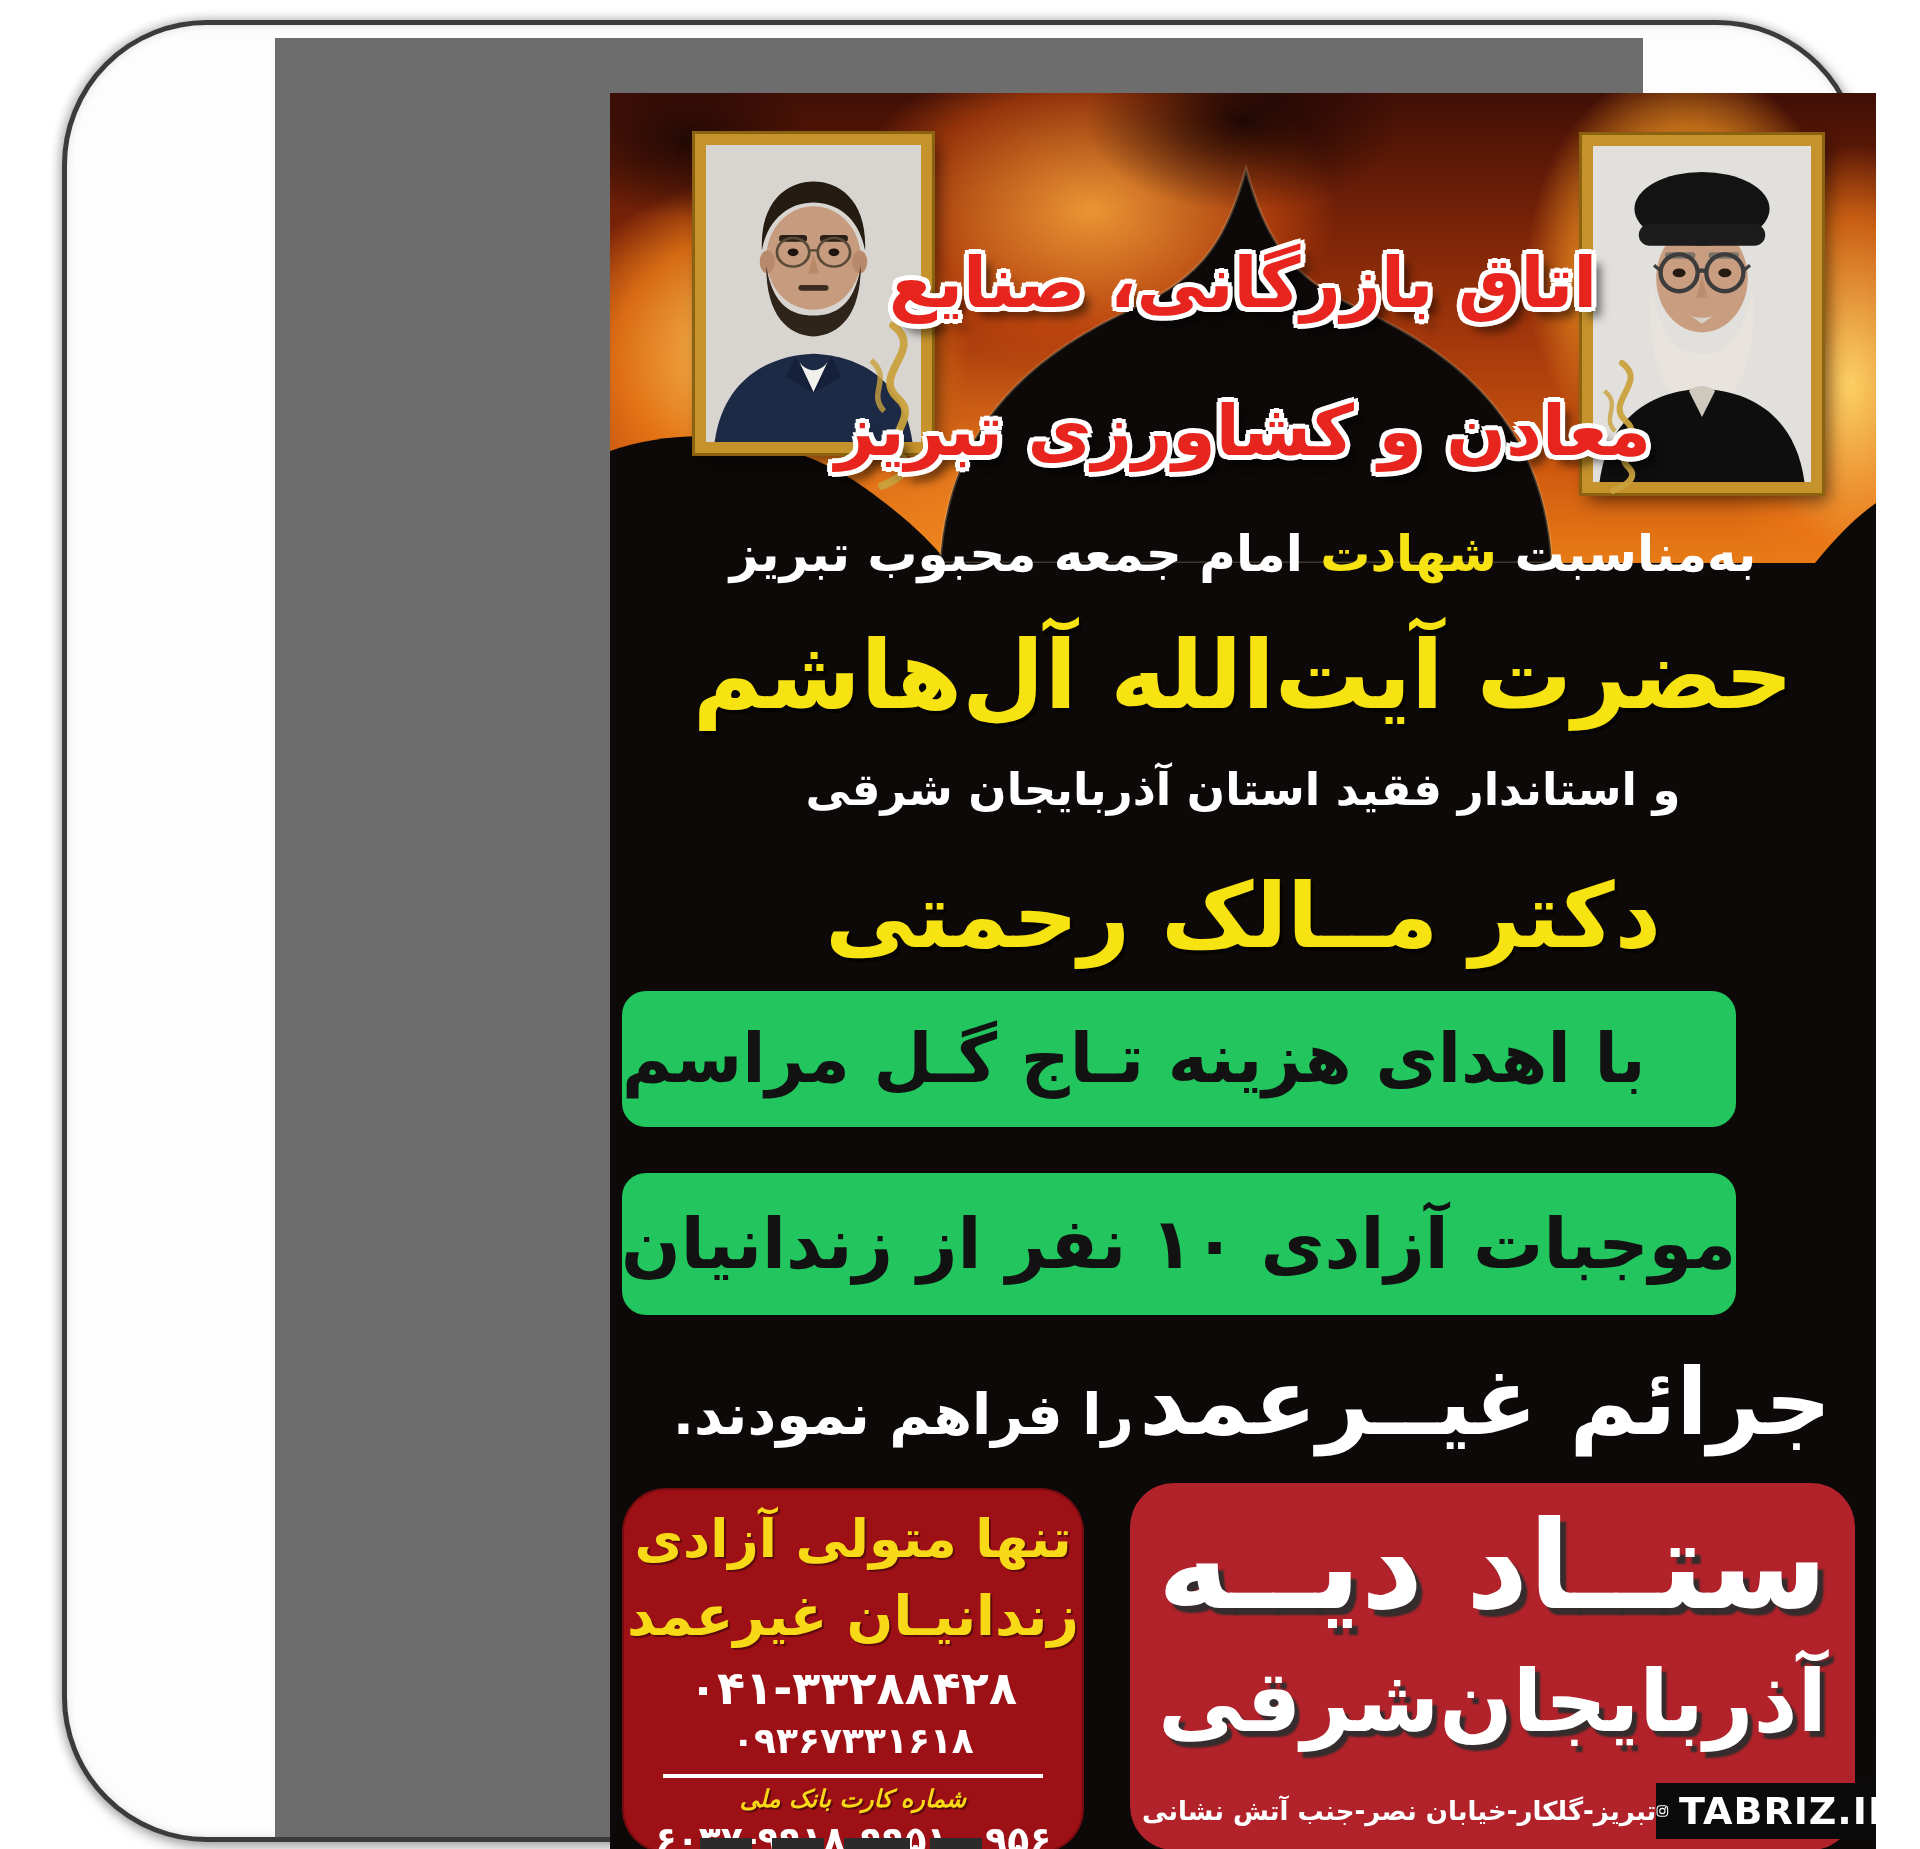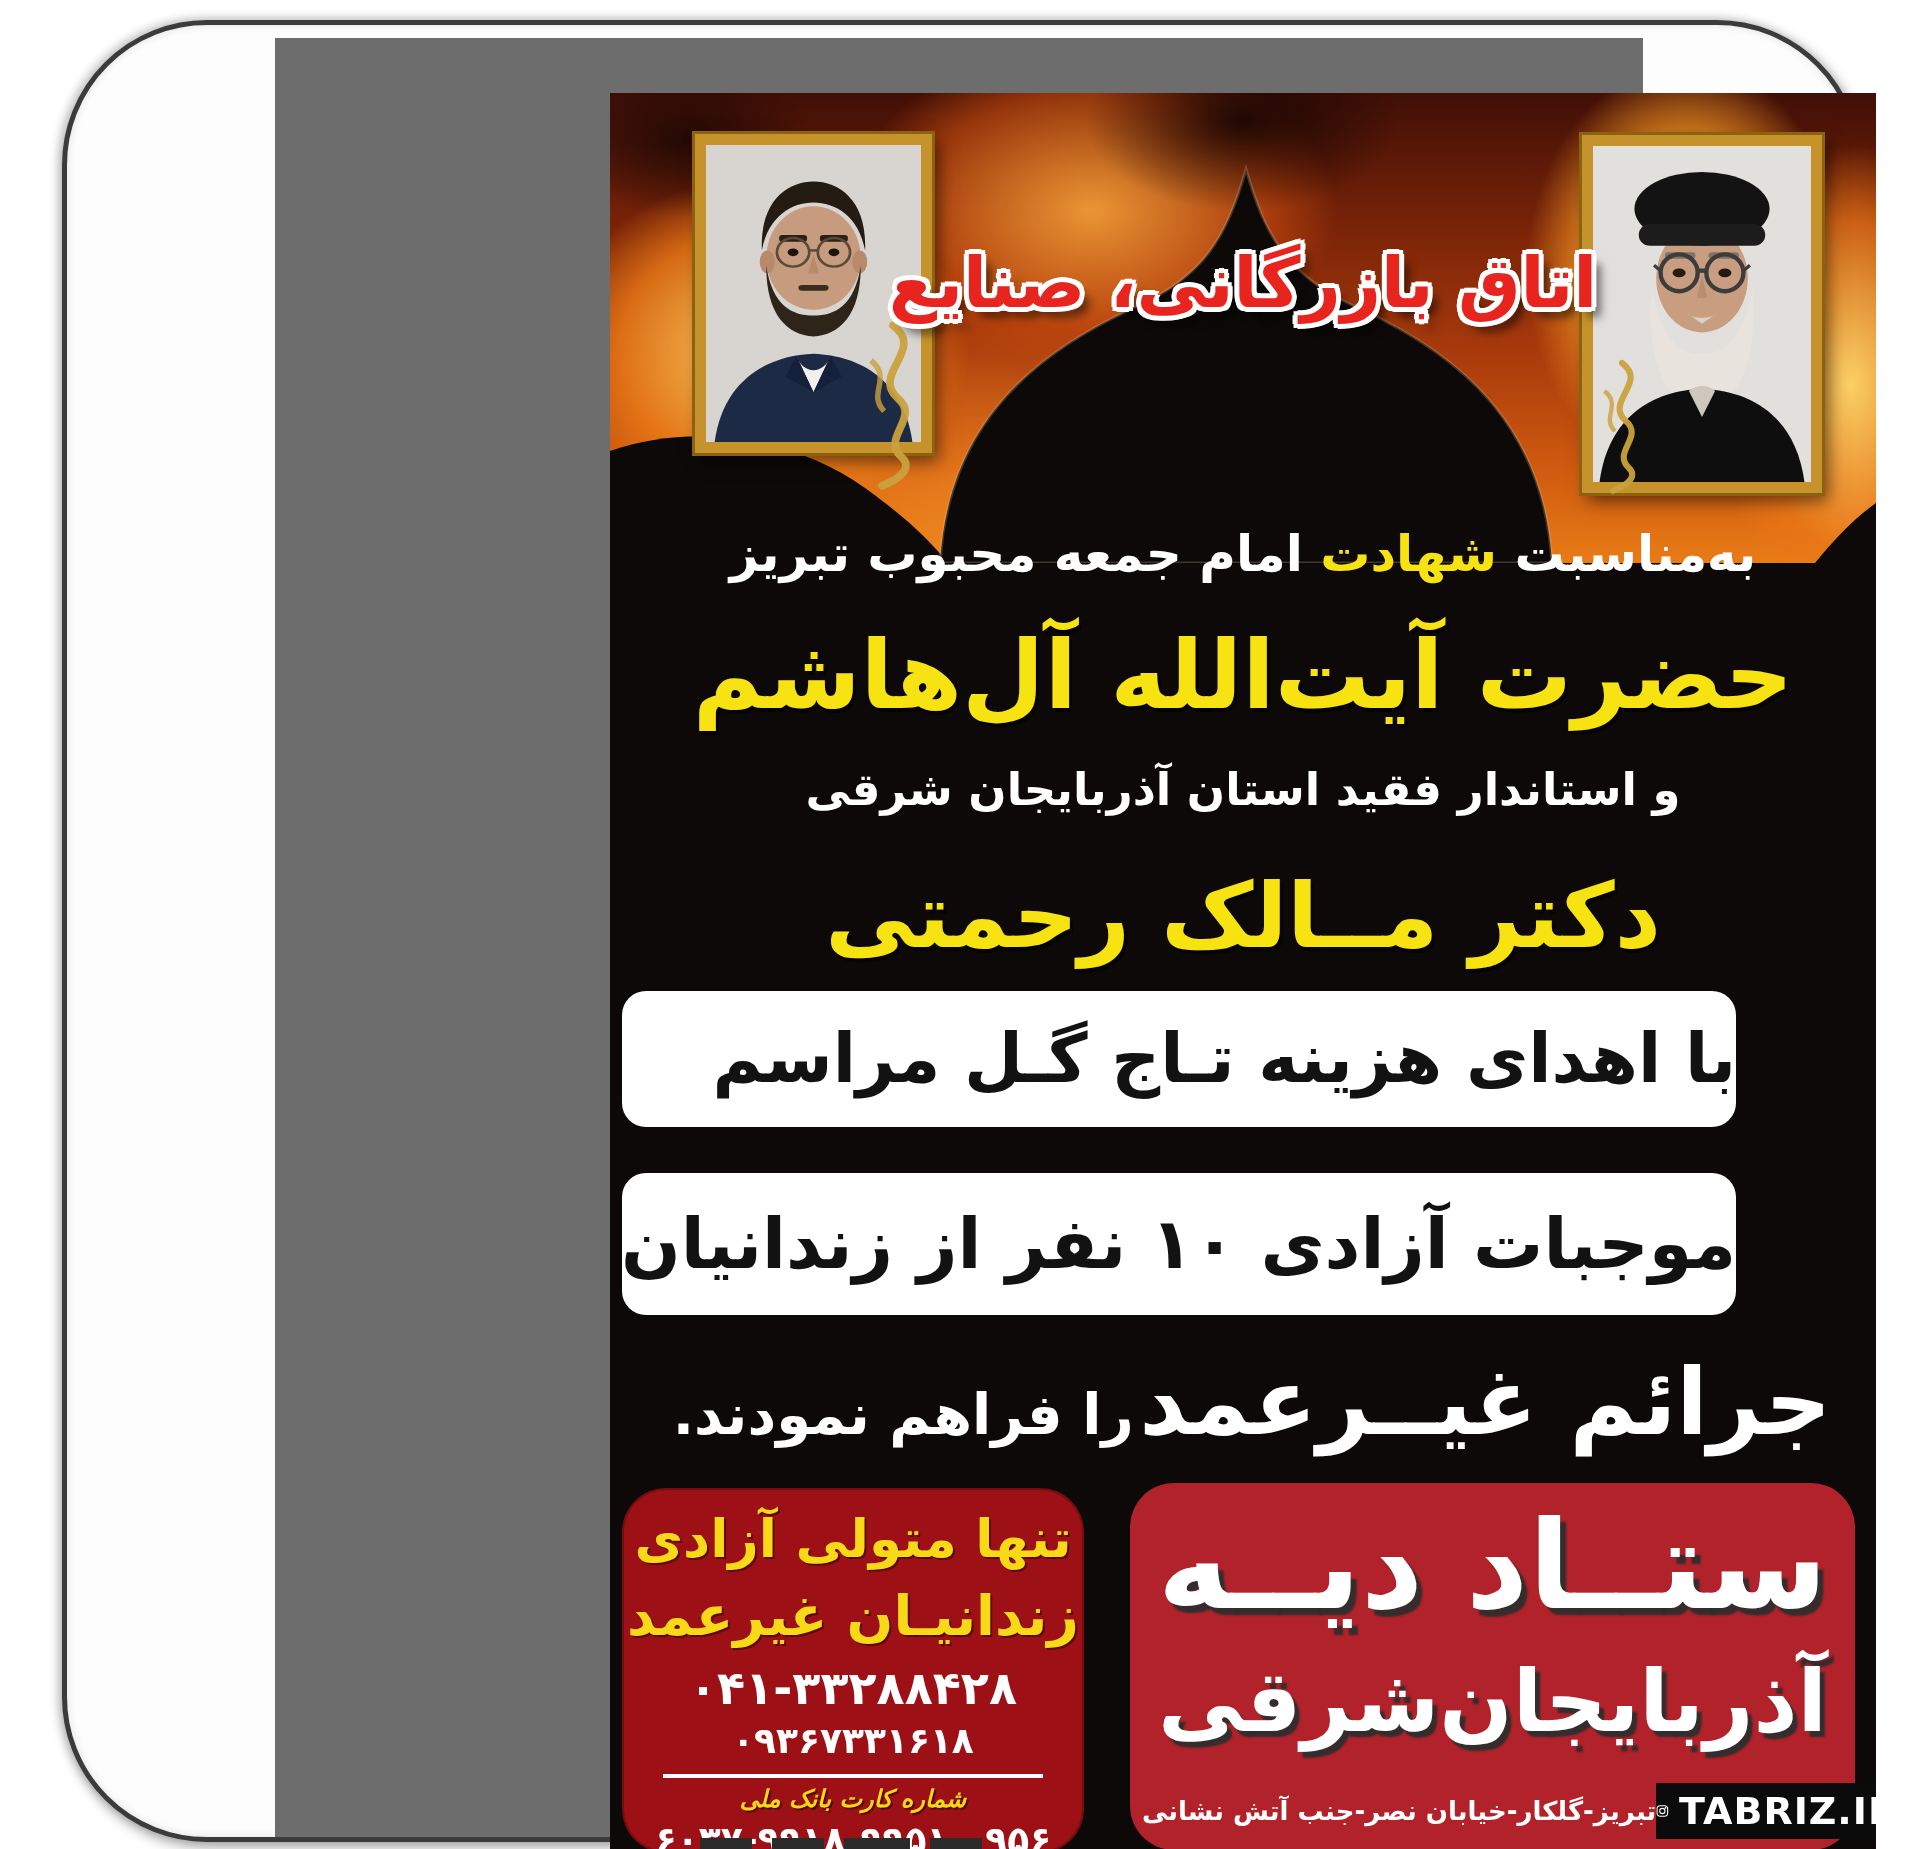--- a/index.html
+++ b/index.html
@@ -45,22 +45,22 @@
                 9px 10px 10px rgba(0,0,0,.55);}
   .red1{top:150px;font-size:70px;line-height:1.15;}
   .red2{top:298px;font-size:70px;line-height:1.15;}
   .occasion{top:424px;font-size:50px;color:#fff;line-height:1.5;}
   .occasion .hl{color:#f7e212;}
   .yellow-big{color:#f7e212;text-shadow:3px 4px 0 rgba(0,0,0,.55);}
   .name1{top:512px;font-size:95px;line-height:140px;}
   .sub1{top:664px;font-size:45px;color:#fff;line-height:66px;}
   .name2{top:760px;font-size:90px;line-height:125px;}
 
-  .wbox{position:absolute;left:12px;width:1114px;background:#ffffff;border-radius:24px;z-index:5;
-        color:#121212;font-weight:bold;text-align:right;white-space:nowrap;}
+  .wbox{position:absolute;left:12px;width:1114px;background:#22c55e;border-radius:24px;z-index:5;
+        color:#121212;font-weight:bold;text-align:left;white-space:nowrap;}
   .wbox1{top:898px;height:136px;font-size:68px;line-height:136px;}
   .wbox2{top:1080px;height:142px;font-size:70px;line-height:142px;padding-left:48px;}
 
   .crimes{top:1250px;line-height:120px;color:#fff;padding-left:18px;}
   .crimes .big{font-size:92px;}
   .crimes .small{font-size:56px;}
 
   .redbox{position:absolute;z-index:5;border-radius:44px;text-align:center;font-weight:bold;}
   .leftbox{left:12px;top:1395px;width:462px;height:365px;background:#9c1016;box-shadow:inset 0 0 0 2px rgba(0,0,0,.25);}
   .leftbox .y{color:#f7d917;text-shadow:2px 2px 0 rgba(0,0,0,.4);}
@@ -152,20 +152,21 @@
           <path d="M6,310 C14,250 54,226 100,224 C146,226 186,250 194,310 Z" fill="#0e0e0e"></path>
           <path d="M88,226 L100,250 L112,226 C106,220 94,220 88,226 Z" fill="#cfc9bd"></path>
         </svg>
         <svg class="callig callig2" viewBox="0 0 80 160">
           <path d="M40,8 C70,30 20,52 44,74 C66,92 28,110 48,128 C60,140 40,150 30,154" stroke="#c9a13d" stroke-width="7" fill="none" stroke-linecap="round" opacity="0.95"></path>
           <path d="M20,40 C40,56 16,70 32,86" stroke="#c9a13d" stroke-width="5" fill="none" opacity="0.8"></path>
         </svg>
       </div>
 
       <div class="t red-cal red1">اتاق بازرگانی، صنایع</div>
+      <div class="t red-cal red2">معادن و کشاورزی تبریز</div>
 
       <div class="t occasion">
         <span>به‌مناسبت</span>
         <span class="hl">شهادت</span>
         <span>امام جمعه محبوب تبریز</span>
       </div>
 
       <div class="t yellow-big name1">حضرت آیت‌الله آل‌هاشم</div>
       <div class="t sub1">و استاندار فقید استان آذربایجان شرقی</div>
       <div class="t yellow-big name2">دکتر مــالک رحمتی</div>

